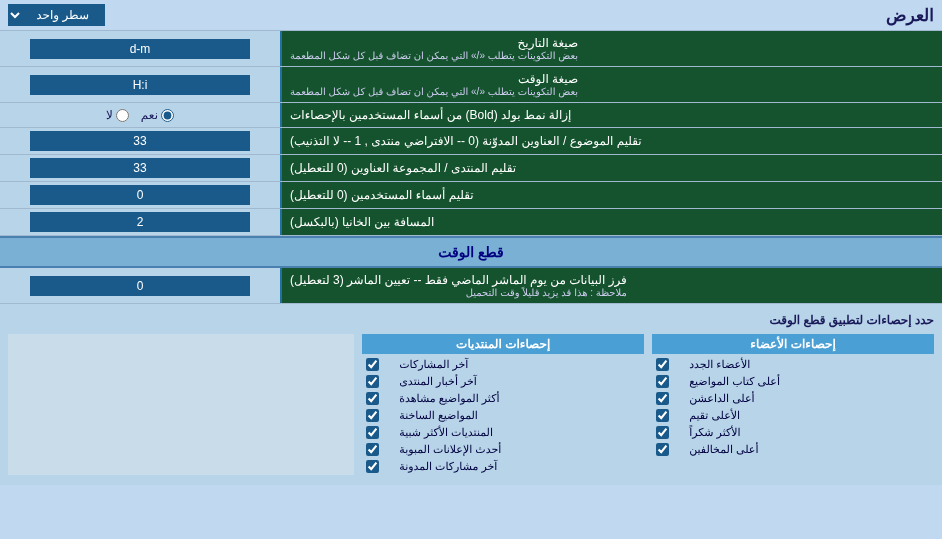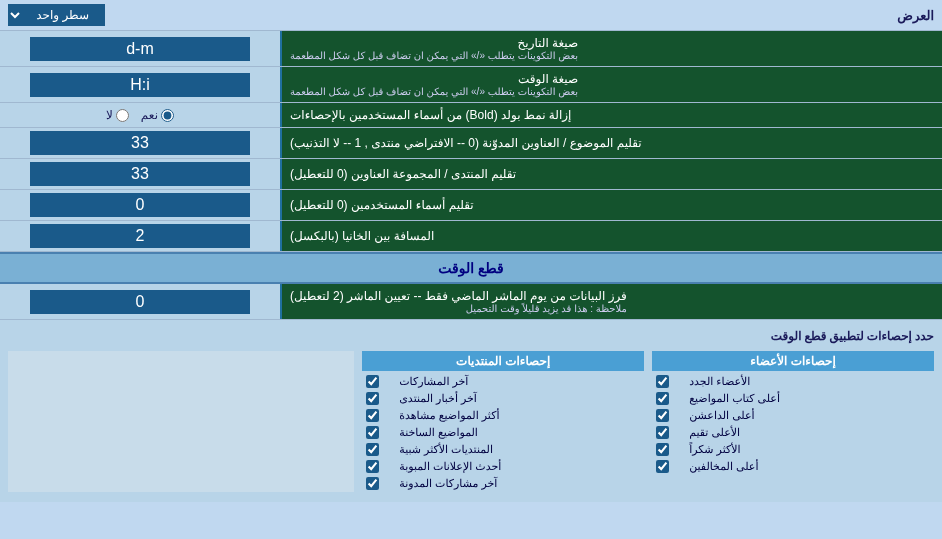--- a/index.html
+++ b/index.html
@@ -44,21 +44,21 @@
       align-items: center;
       justify-content: center;
       padding: 3px 6px;
     }
     .row-input input[type="text"] {
       background: #1a5a8a;
       color: #fff;
       border: none;
       padding: 3px 8px;
       width: 220px;
-      font-size: 16px;
+      font-size: 12px;
       text-align: center;
       direction: ltr;
     }
     
     .header-row {
       display: flex;
       align-items: center;
       background: #c0d8f0;
       border-bottom: 1px solid #a0b8d0;
       padding: 4px 8px;
@@ -135,30 +135,29 @@
     }
     .checkbox-item input[type="checkbox"] {
       accent-color: #1a5a8a;
     }
 
     
     .stats-define-row {
       display: flex;
       align-items: center;
       padding: 3px 0;
-      font-family: Liberation Serif, serif;
     }
   </style>
 </head>
 <body>
 
 <div class="container">
 
   <div class="header-row">
-    <span style="color:#1a1a5a;font-weight:bold;font-size:13px;">العرض</span>
+    <span style="color:#1a1a5a;font-weight:bold;font-size:17px;">العرض</span>
     <select style="background:#1a5a8a;color:#fff;border:none;padding:3px 12px;font-size:12px;">
       <option>سطر واحد</option>
       <option>سطرين</option>
     </select>
   </div>
 
   <div class="row">
     <div class="row-label">
       <div>
         <div>صيغة التاريخ</div>
@@ -234,21 +233,21 @@
     </div>
   </div>
 
   <div class="section-header">
     <span>قطع الوقت</span>
   </div>
 
   <div class="row">
     <div class="row-label">
       <div>
-        <div>فرز البيانات من يوم الماشر الماضي فقط -- تعيين الماشر (2 لتعطيل)</div>
+        <div>فرز البيانات من يوم الماشر الماضي فقط -- تعيين الماشر (3 لتعطيل)</div>
         <small style="color:#cce;font-size:10px;">ملاحظة : هذا قد يزيد قليلاً وقت التحميل</small>
       </div>
     </div>
     <div class="row-input">
       <input type="text" value="0" style="">
     </div>
   </div>
 
   <div class="stats-section">
 

